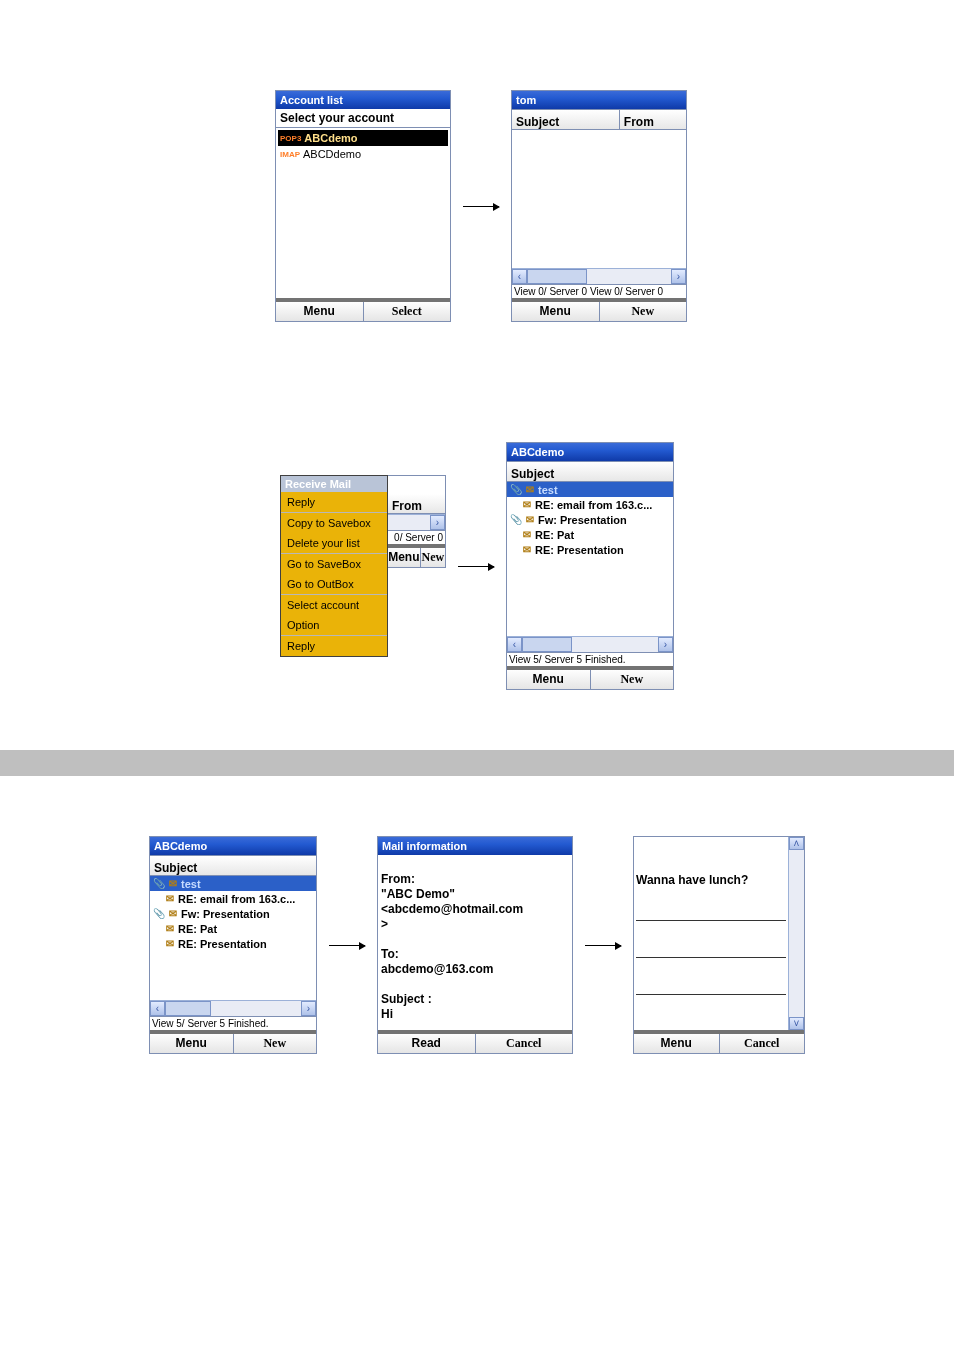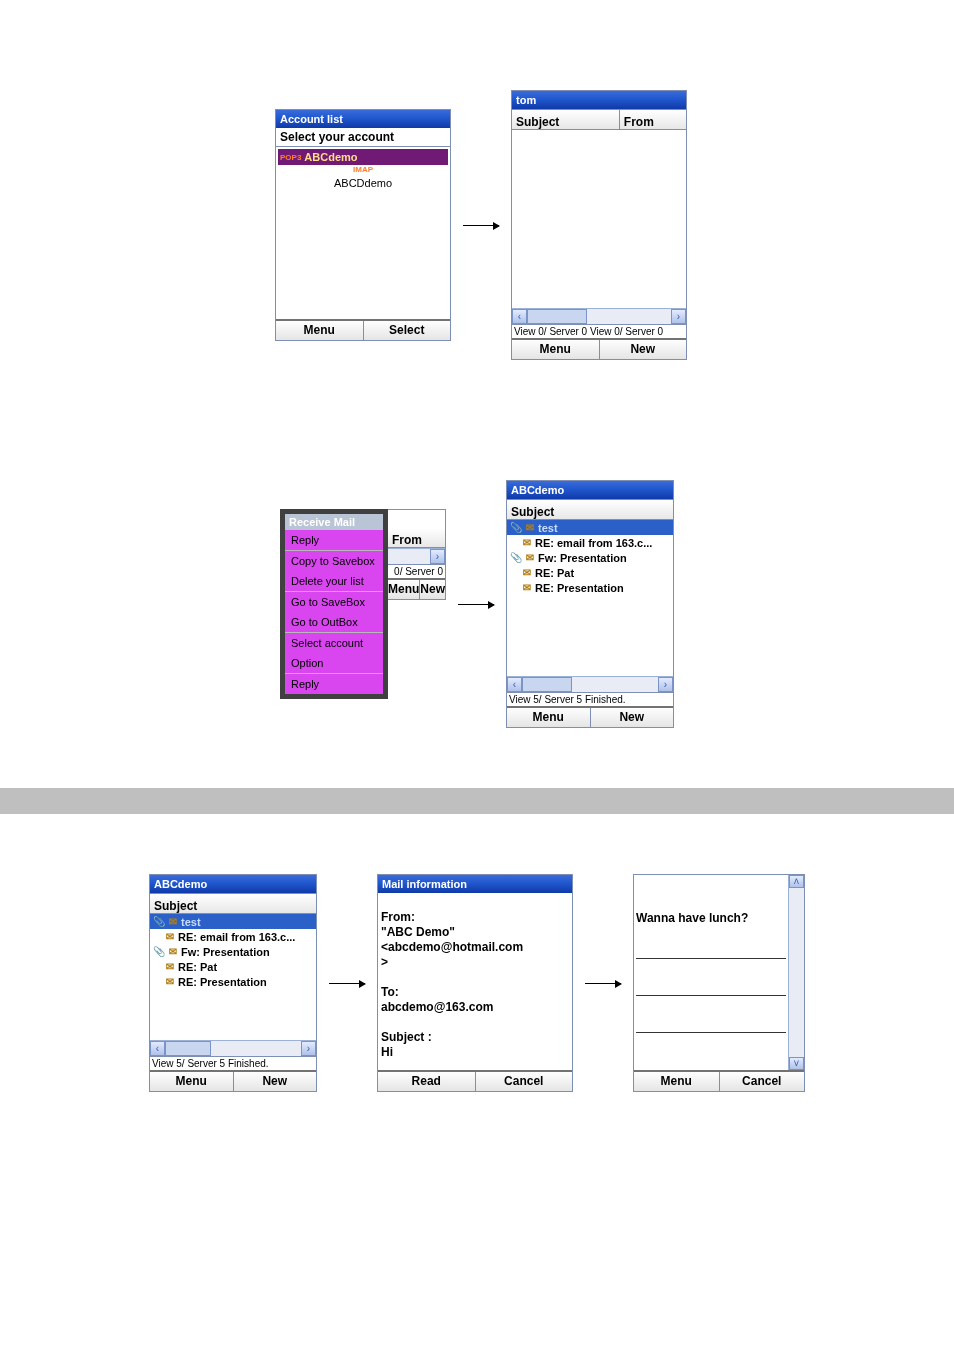--- a/index.html
+++ b/index.html
@@ -50,34 +50,35 @@
     font-weight:bold;
     height:18px;
     line-height:18px;
     padding:0 4px;
     font-size:11px;
     white-space:nowrap;
     overflow:hidden;
   }
   .softkeys{
     display:flex;
-    border-top:2px solid #737373;
+    border-top:4px solid #737373;
     height:19px;
   }
   .softkeys .sk{
     flex:1;
     text-align:center;
     font-weight:bold;
     font-size:12px;
     line-height:18px;
     background:linear-gradient(#fefefe,#e5e5e5);
     cursor:pointer;
   }
   .softkeys .sk + .sk{
     border-left:1px solid #7e8fb3;
+    font-family:Liberation Serif, serif;
   }
   .body{
     flex:1;
     position:relative;
     overflow:hidden;
   }
   
   .subhead{
     background:#fff;
     color:#000;
@@ -94,31 +95,31 @@
   .acct-row{
     display:flex;
     align-items:center;
     gap:3px;
     height:16px;
     padding:0 2px;
     color:#fff;
     font-size:11px;
   }
   .acct-row.sel{
-    background:#701a75;
+    background:#000000;
   }
   .acct-tag{
     color:#ff7f2a;
     font-weight:bold;
     font-size:8px;
     letter-spacing:0;
   }
   .acct-row.sel .acct-name{color:#ffdf8a;font-weight:bold;}
   .acct-row .acct-name{font-weight:normal;}
-  .acct-row.plain{color:#000;flex-direction:column;}
+  .acct-row.plain{color:#000;}
   
   .thead{
     display:flex;
     border-top:1px solid #7e8fb3;
     border-bottom:1px solid #7e8fb3;
     background:linear-gradient(#fff,#e7e7e7);
     height:19px;
   }
   .thead .th{
     font-weight:bold;
@@ -157,22 +158,22 @@
   }
   .statusline{
     font-size:10px;
     color:#000;
     padding:1px 2px;
     white-space:nowrap;
     border-top:1px solid #7e8fb3;
   }
   
   .menu-win{
-    border:5px solid #404040;
-    background:#d946ef;
+    border:1px solid #404040;
+    background:#eab308;
     box-sizing:border-box;
   }
   .menu-win .mtitle{
     background:#b9c4d7;
     color:#fff;
     font-weight:bold;
     padding:2px 4px;
     font-size:11px;
   }
   .mgroup{border-top:1px solid #b8b8b8;}
@@ -277,21 +278,21 @@
       <div class="sk">Menu</div>
       <div class="sk">Select</div>
     </div>
   </div>
 
   <div class="arrow">
       <div class="line"></div>
       <div class="head"></div>
     </div>
 
-  <div class="win" style="width:176px;height:270px">
+  <div class="win" style="width:176px;height:232px">
     <div class="titlebar">tom</div>
     <div class="thead">
       <div class="th" style="flex:1.7">Subject</div>
       <div class="th" style="flex:1;border-right:none">From</div>
     </div>
     <div class="body listarea" style="height:140px;"></div>
     <div class="hscroll">
       <div class="sbtn">‹</div>
       <div class="thumb" style="width:60px"></div>
       <div style="flex:1"></div>

